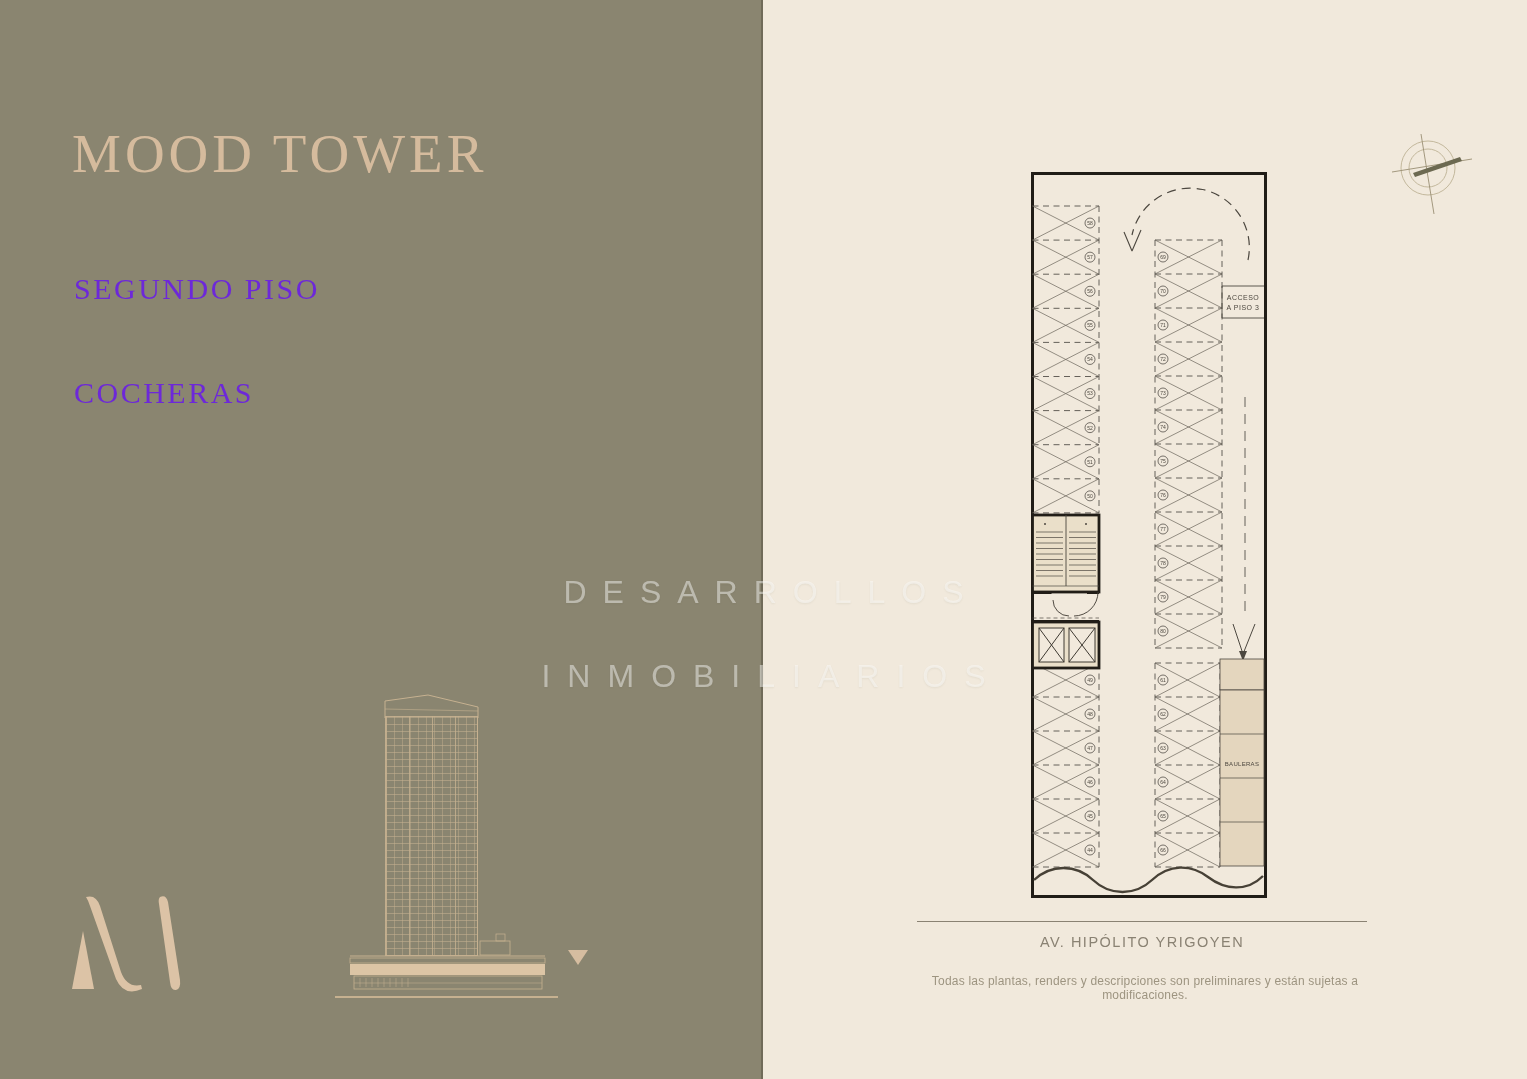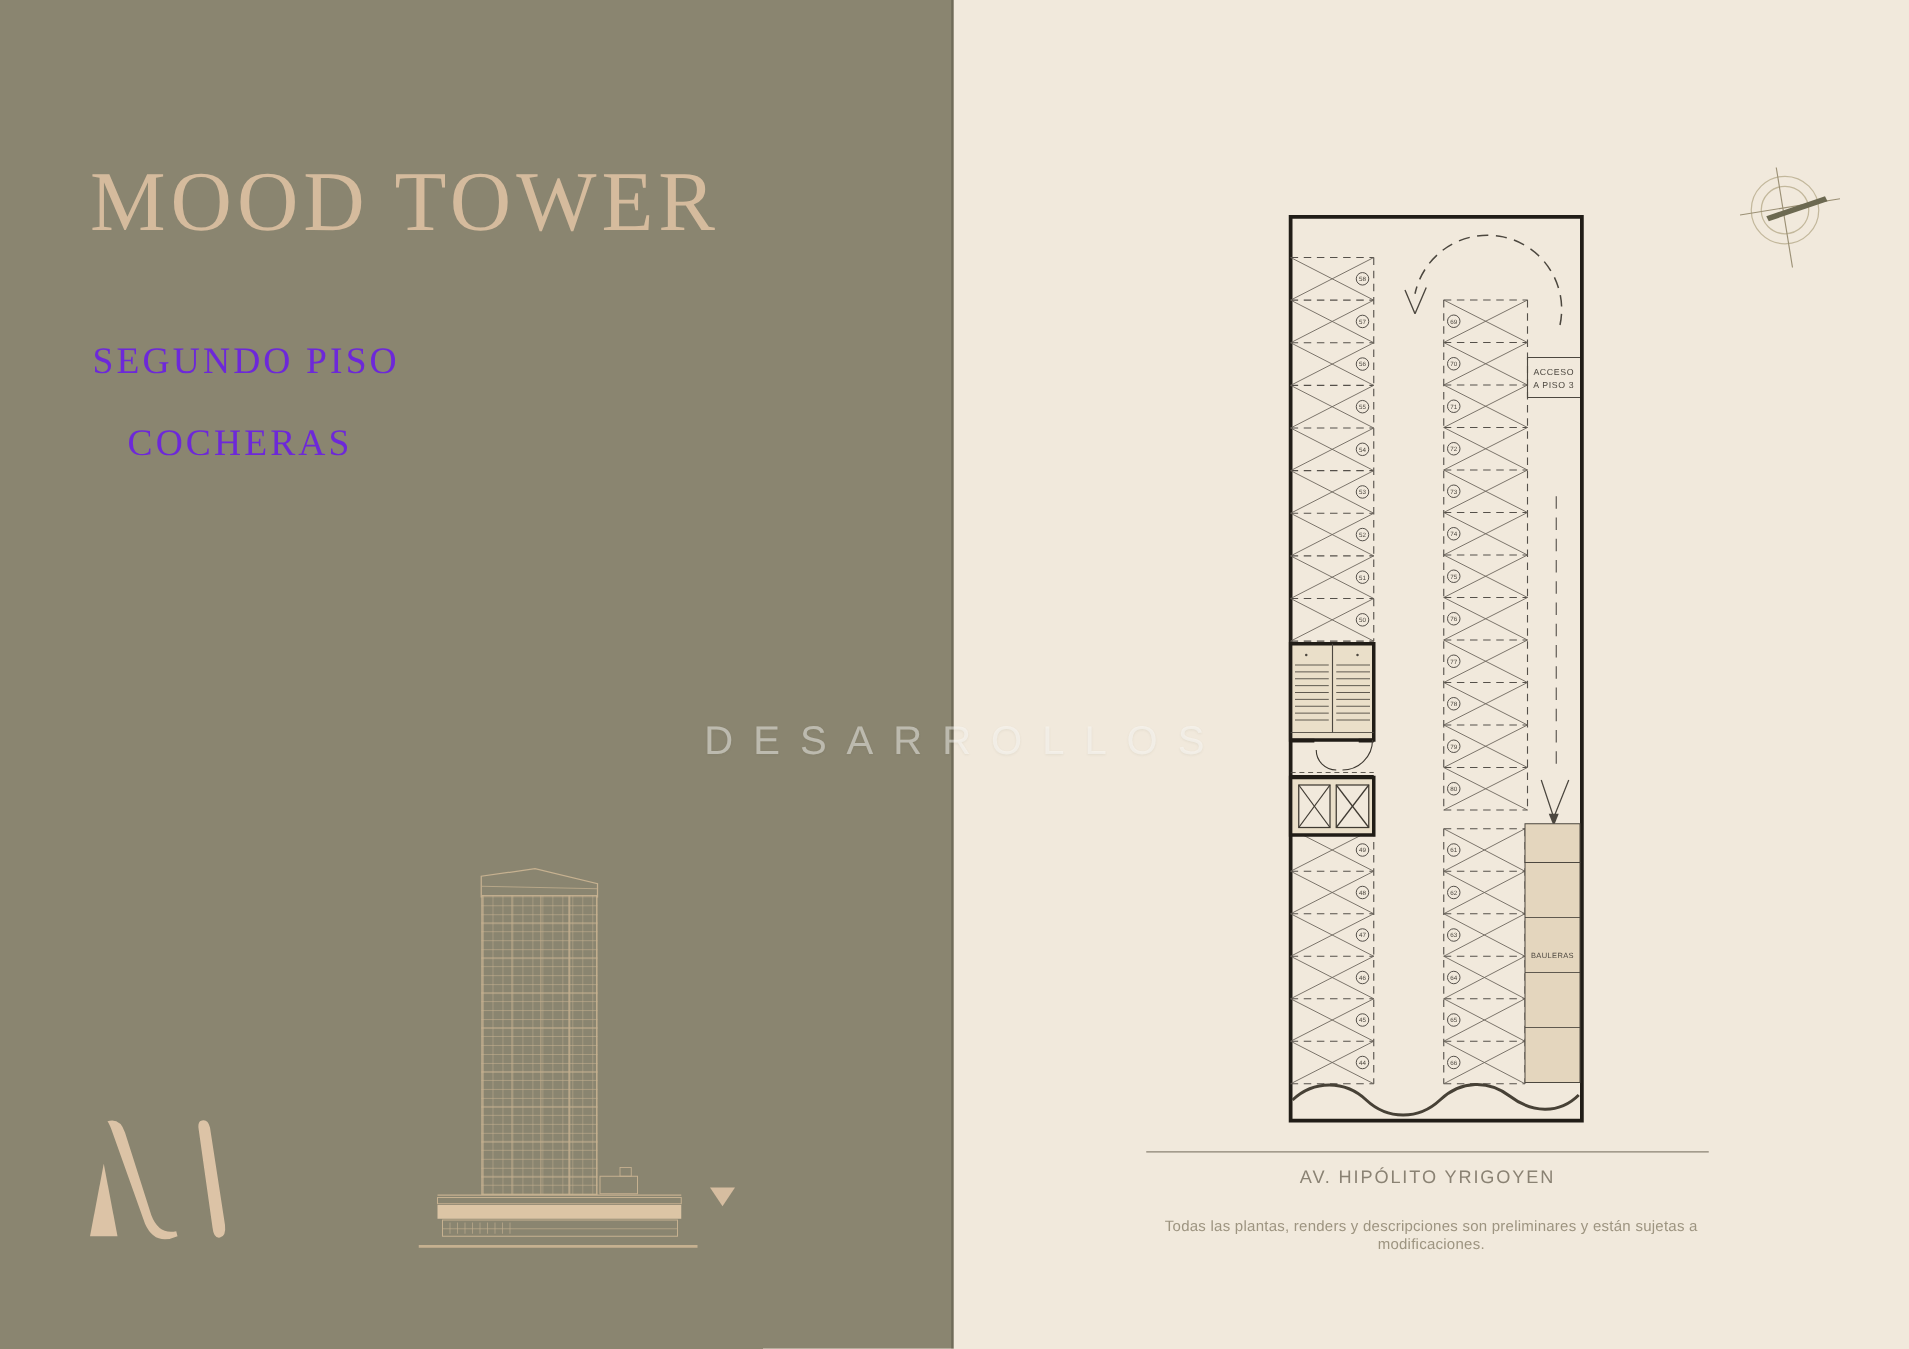--- a/index.html
+++ b/index.html
@@ -7,25 +7,25 @@
           font-family:"Liberation Sans",sans-serif;}
   .panel{position:absolute;top:0;height:100%;}
   #panel-left{left:0;width:763px;background:#8a8570;}
   #panel-right{left:763px;width:764px;background:#f1e9dc;}
   #split-edge{position:absolute;left:761px;top:0;width:2px;height:100%;
               background:rgba(62,60,45,.35);}
 
   
   #page-title{position:absolute;left:72px;top:122px;
     font-family:"Liberation Serif",serif;font-weight:400;
-    font-size:68px;letter-spacing:4px;color:#d5bb9d;white-space:nowrap;}
+    font-size:55px;letter-spacing:4px;color:#d5bb9d;white-space:nowrap;}
   .sub{position:absolute;left:74px;font-family:"Liberation Serif",serif;
     font-size:30px;letter-spacing:2.5px;color:#6d28d9;white-space:nowrap;}
   #subtitle-floor{top:272px;}
-  #subtitle-type{top:338px;margin-left:28px;}
+  #subtitle-type{top:376px;}
 
   
   .wm{position:absolute;left:0;width:1527px;text-align:center;
       color:rgba(255,255,255,.45);pointer-events:none;
       text-shadow:0 1px 2px rgba(90,85,60,.08);}
   #wm-logo{top:398px;font-size:200px;line-height:1;letter-spacing:2px;}
   #wm-line1{top:574px;font-size:32px;letter-spacing:16px;text-indent:16px;}
   #wm-line2{top:658px;font-size:32px;letter-spacing:17px;text-indent:17px;}
 
   
@@ -61,20 +61,21 @@
 
   <div id="panel-left" class="panel"></div>
   <div id="panel-right" class="panel"></div>
   <div id="split-edge"></div>
 
   <div id="page-title">MOOD TOWER</div>
   <div id="subtitle-floor" class="sub">SEGUNDO PISO</div>
   <div id="subtitle-type" class="sub">COCHERAS</div>
 
   <div id="wm-line1" class="wm">DESARROLLOS</div>
+  <div id="wm-line2" class="wm">INMOBILIARIOS</div>
 
   <svg id="m-logo" width="135" height="115" viewBox="0 0 135 115">
     <g fill="#dcc3a6" stroke="none">
       <path d="M 23,46 L 34,104 L 12,104 Z"></path>
       <path d="M 26,12 Q 36,9 40,21 L 61,87 Q 67,103 81,100 L 82,104 Q 64,112 56,94 L 30,21 Q 28,15 26,12 Z"></path>
       <path d="M 100,12 Q 106,9 108,17 L 120,95 Q 121,104 116,105 Q 111,106 110,97 L 99,19 Q 98,14 100,12 Z"></path>
     </g>
   </svg>
 
   <div id="building">

